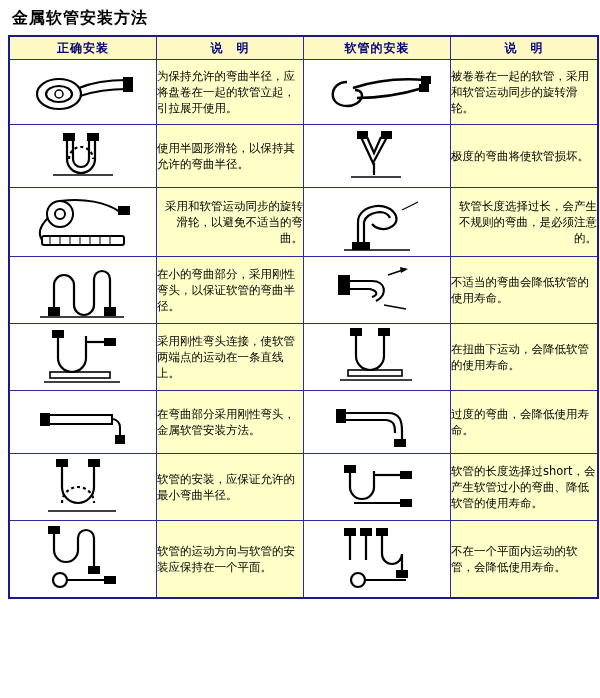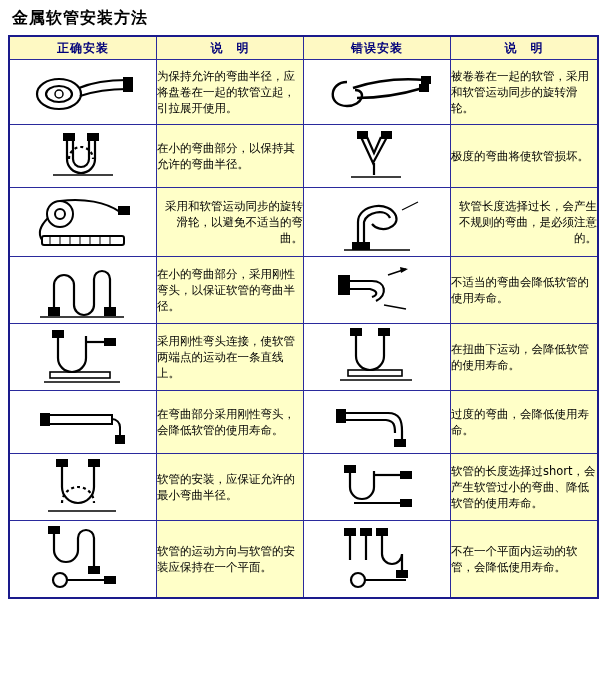--- a/index.html
+++ b/index.html
@@ -82,21 +82,21 @@
 
 <div class="page">
 
   <div class="title">金属软管安装方法</div>
 
   <table class="main">
     <thead>
       <tr>
         <th class="col-img">正确安装</th>
         <th class="col-txt">说　明</th>
-        <th class="col-img">错误安装</th>
+        <th class="col-img">软管的安装</th>
         <th class="col-txt">说　明</th>
       </tr>
     </thead>
     <tbody>
 
       <tr class="r0">
         <td class="img-cell">
           <svg class="fig" width="120" height="56" viewBox="0 0 120 56">
             <g fill="none" stroke="#000" stroke-width="2.2">
               <ellipse cx="36" cy="30" rx="22" ry="15"></ellipse>
@@ -129,21 +129,21 @@
             <g fill="none" stroke="#000" stroke-width="2.2">
               <path d="M44 10 L44 30 A14 14 0 0 0 72 30 L72 10"></path>
               <path d="M50 10 L50 30 A8 8 0 0 0 66 30 L66 10"></path>
               <path d="M58 30 m-12 0 a12 12 0 0 1 24 0" stroke-dasharray="3 3"></path>
             </g>
             <rect x="40" y="4" width="12" height="8" fill="#000"></rect>
             <rect x="64" y="4" width="12" height="8" fill="#000"></rect>
             <line x1="30" y1="46" x2="90" y2="46" stroke="#000" stroke-width="1.5"></line>
           </svg>
         </td>
-        <td class="txt-cell">在小的弯曲部分，以保持其允许的弯曲半径。</td>
+        <td class="txt-cell">使用半圆形滑轮，以保持其允许的弯曲半径。</td>
         <td class="img-cell">
           <svg class="fig" width="120" height="54" viewBox="0 0 120 54">
             <g fill="none" stroke="#000" stroke-width="2.2">
               <path d="M44 8 L56 34 L70 8"></path>
               <path d="M50 8 L57 24 L64 8"></path>
               <path d="M57 34 L57 46"></path>
             </g>
             <rect x="40" y="2" width="11" height="8" fill="#000"></rect>
             <rect x="64" y="2" width="11" height="8" fill="#000"></rect>
             <line x1="34" y1="48" x2="84" y2="48" stroke="#000" stroke-width="1.5"></line>
@@ -253,21 +253,21 @@
         <td class="img-cell">
           <svg class="fig" width="126" height="54" viewBox="0 0 126 54">
             <g fill="none" stroke="#000" stroke-width="2">
               <rect x="26" y="20" width="66" height="9"></rect>
               <path d="M92 24 A8 8 0 0 1 100 32 L100 42"></path>
             </g>
             <rect x="20" y="18" width="10" height="13" fill="#000"></rect>
             <rect x="95" y="40" width="10" height="9" fill="#000"></rect>
           </svg>
         </td>
-        <td class="txt-cell">在弯曲部分采用刚性弯头，会降低软管的使用寿命。</td>
+        <td class="txt-cell">在弯曲部分采用刚性弯头，金属软管安装方法。</td>
         <td class="img-cell">
           <svg class="fig" width="126" height="54" viewBox="0 0 126 54">
             <g fill="none" stroke="#000" stroke-width="2.2">
               <path d="M30 18 L74 18 C 86 18, 88 26, 88 36 L88 46"></path>
               <path d="M30 25 L72 25 C 80 26, 81 30, 81 38"></path>
             </g>
             <rect x="22" y="14" width="10" height="14" fill="#000"></rect>
             <rect x="80" y="44" width="12" height="8" fill="#000"></rect>
           </svg>
         </td>

